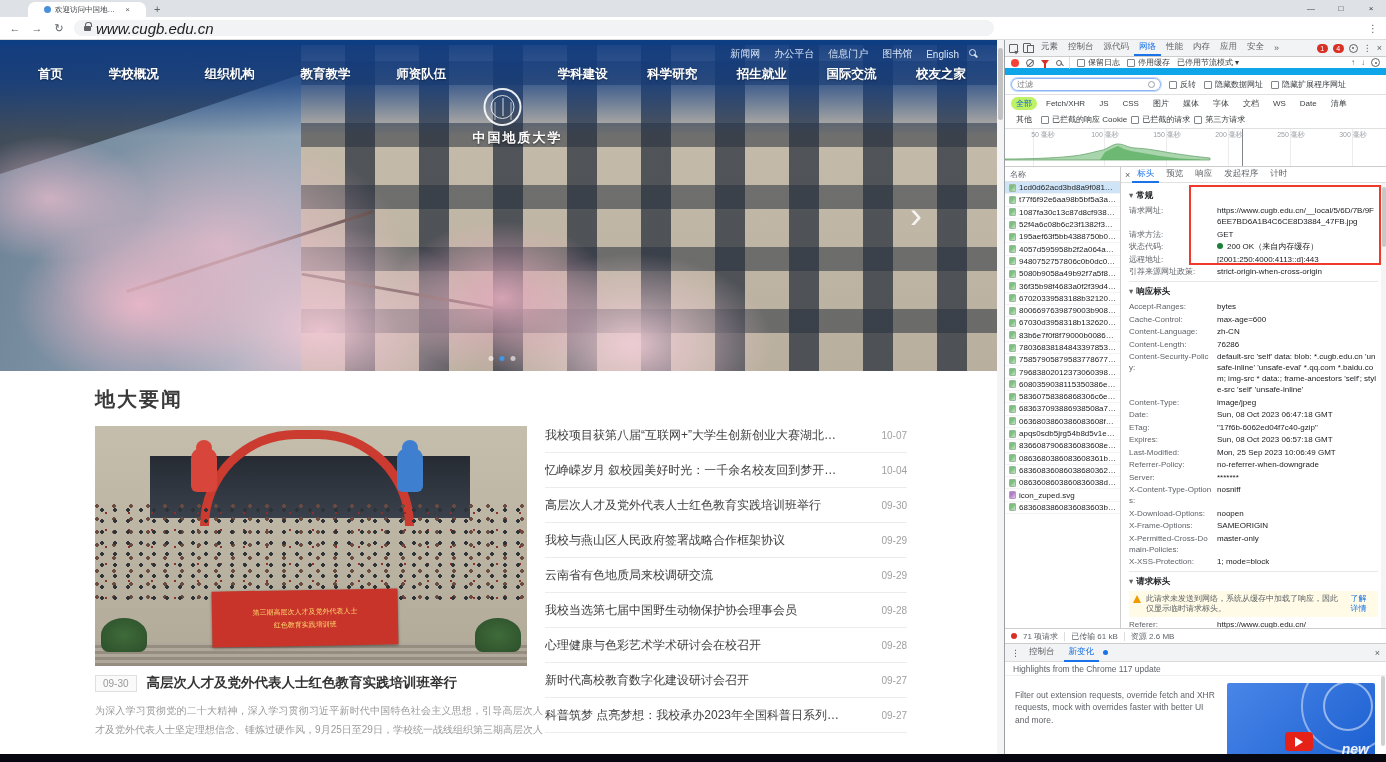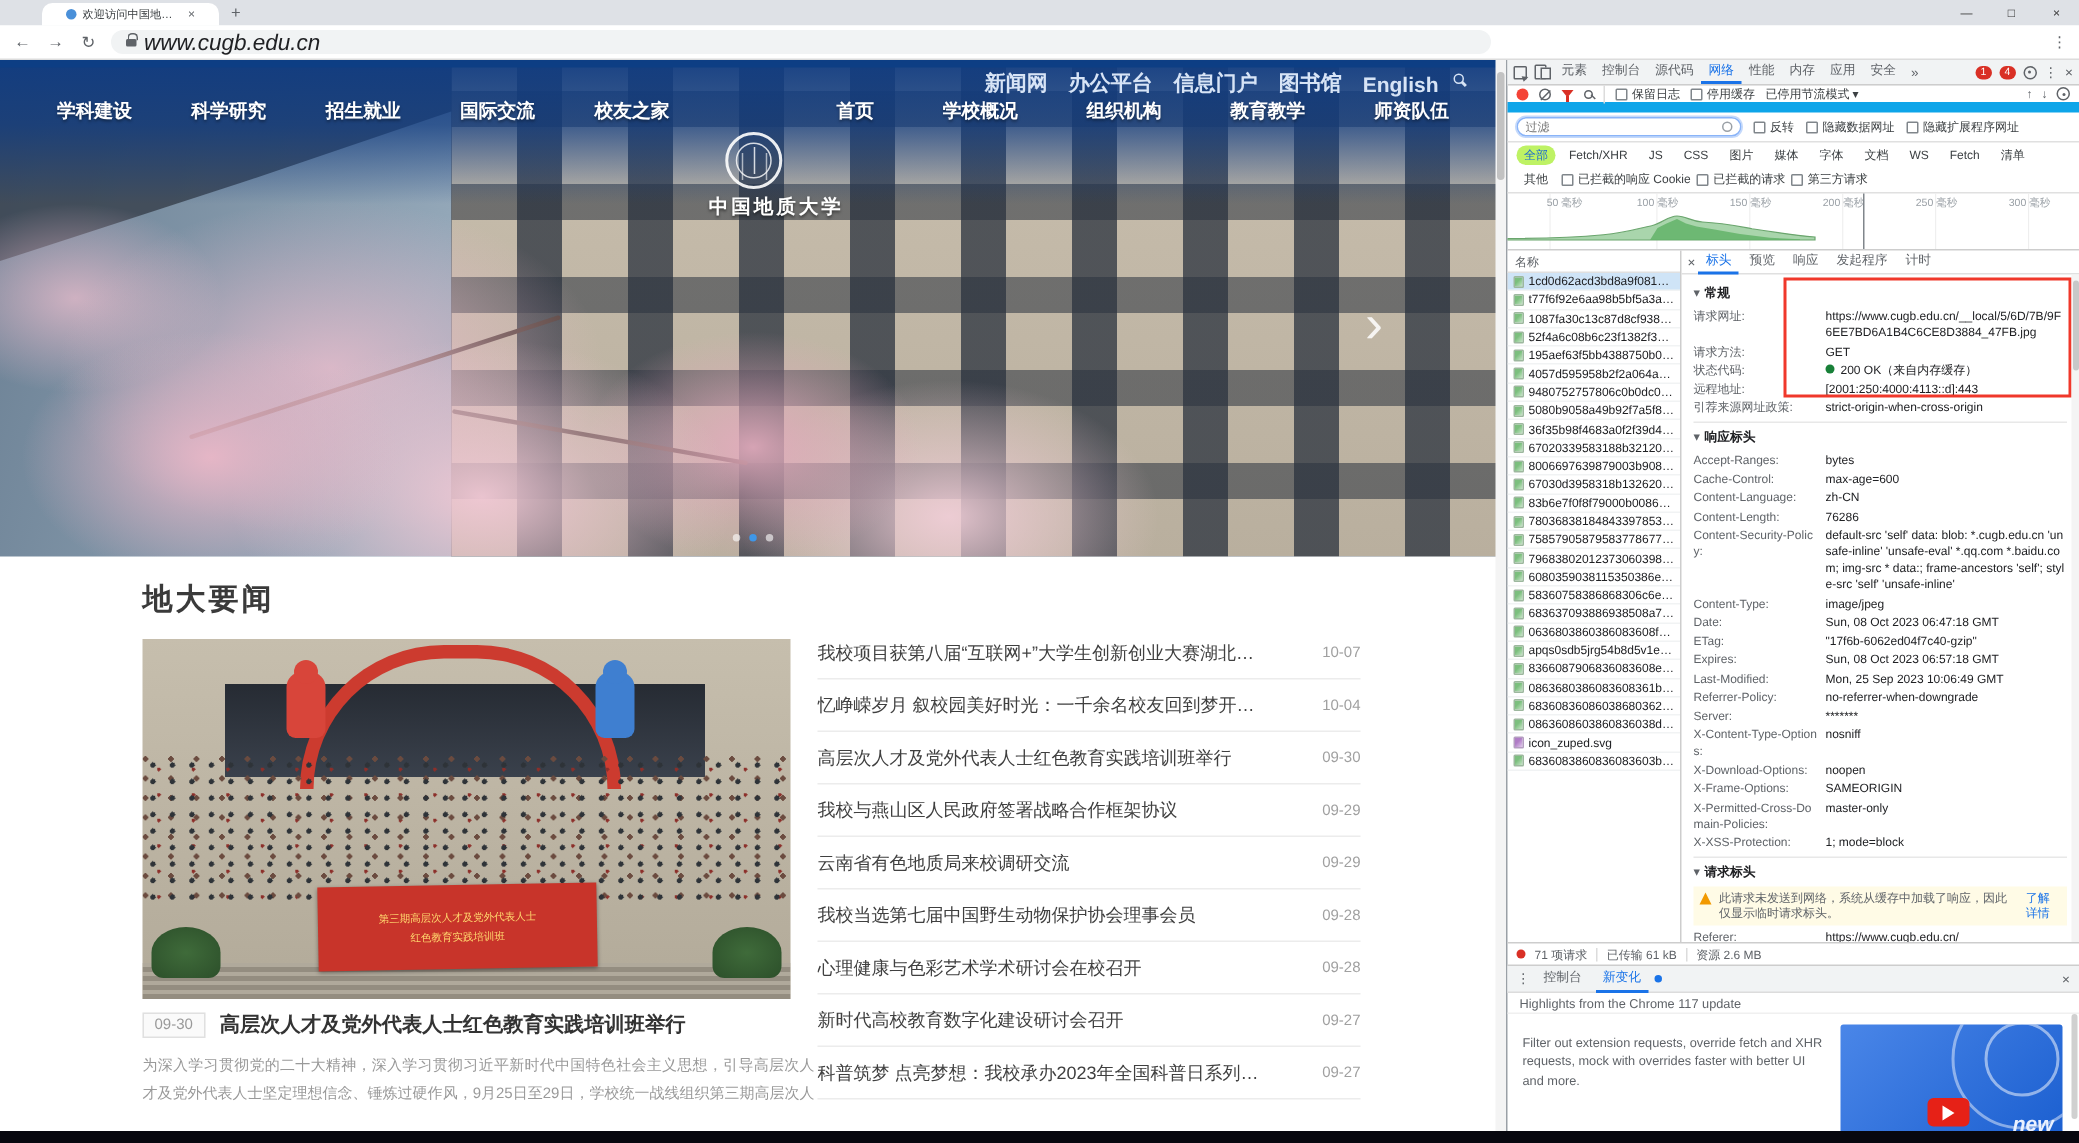--- a/index.html
+++ b/index.html
@@ -44,21 +44,21 @@
       radial-gradient(160px 110px at 50% 78%, rgba(228,172,190,.9), rgba(228,172,190,0) 70%),
       radial-gradient(260px 160px at 22% 62%, rgba(236,190,205,.8), rgba(236,190,205,0) 70%),
       radial-gradient(200px 130px at 63% 92%, rgba(242,207,217,.9), rgba(242,207,217,0) 70%),
       radial-gradient(140px 90px at 5% 48%, rgba(236,190,205,.75), rgba(236,190,205,0) 70%); }
   .branch { position:absolute; background:#5a4742; height:3px; border-radius:2px; }
   .b1 { left:120px; top:210px; width:260px; transform:rotate(-18deg); }
   .b2 { left:300px; top:250px; width:200px; transform:rotate(10deg); }
   .heroband { position:absolute; left:0; top:0; width:100%; height:5px; background:#0d3e84; }
   .navoverlay { position:absolute; left:0; top:0; width:100%; height:96px; background:linear-gradient(180deg, rgba(16,60,130,.95) 0%, rgba(16,60,130,.75) 45%, rgba(16,60,130,0) 100%); }
   .toplinks { position:absolute; top:7px; right:45px; display:flex; gap:14px; align-items:center; }
-  .toplink { font-size:14px; color:#d7e4f6;font-weight:bold; }
+  .toplink { font-size:10px; color:#d7e4f6; }
   .mag { width:7px; height:7px; border:1.5px solid #d7e4f6; border-radius:50%; position:relative; }
   .mag::after { content:""; position:absolute; width:4px; height:1.5px; background:#d7e4f6; transform:rotate(45deg); right:-3px; bottom:-1px; }
   .mainnav { position:absolute; top:26px; left:38px; right:38px; display:flex; justify-content:space-between; }
   .navgroup { display:flex; width:44%; justify-content:space-between; }
   .navitem { font-size:12.5px; font-weight:700; color:#fff; text-shadow:0 1px 2px rgba(0,0,0,.4); white-space:nowrap; }
   .sitelogo { position:absolute; left:50%; top:48px; transform:translateX(-50%); text-align:center; }
   .emblem { width:38px; height:38px; margin:0 auto; border:2px solid rgba(255,255,255,.9); border-radius:50%; position:relative; }
   .emblem::before { content:""; position:absolute; inset:5px; border:1px solid rgba(255,255,255,.8); border-radius:50%; }
   .emblem::after { content:""; position:absolute; left:50%; top:8px; bottom:8px; width:1px; background:rgba(255,255,255,.8); box-shadow:-8px 4px 0 rgba(255,255,255,.6), 8px 4px 0 rgba(255,255,255,.6); }
   .logotext { margin-top:3px; font-family:"DejaVu Serif","Liberation Serif",serif; font-size:13px; font-weight:700; color:#fff; letter-spacing:2px; text-shadow:0 1px 2px rgba(0,0,0,.5); white-space:nowrap;margin-left:31px; }
@@ -246,33 +246,33 @@
             <span class="toplink">办公平台</span>
             <span class="toplink">信息门户</span>
             <span class="toplink">图书馆</span>
             <span class="toplink">English</span>
           </div>
         <span class="mag" style="position:absolute;top:9px;right:28px;"></span>
 
         <div class="mainnav">
           <div class="navgroup">
 
+          <span class="navitem">首页</span>
+              <span class="navitem">学校概况</span>
+              <span class="navitem">组织机构</span>
+              <span class="navitem">教育教学</span>
+              <span class="navitem">师资队伍</span>
+            </div>
+          <div class="navgroup">
+
           <span class="navitem">学科建设</span>
               <span class="navitem">科学研究</span>
               <span class="navitem">招生就业</span>
               <span class="navitem">国际交流</span>
               <span class="navitem">校友之家</span>
-            </div>
-          <div class="navgroup">
-
-          <span class="navitem">首页</span>
-              <span class="navitem">学校概况</span>
-              <span class="navitem">组织机构</span>
-              <span class="navitem">教育教学</span>
-              <span class="navitem">师资队伍</span>
             </div>
         </div>
 
         <div class="sitelogo">
           <div class="emblem"></div>
           <div class="logotext">中国地质大学</div>
         </div>
 
         <span class="heroarrow">›</span>
         <div class="herodots">
@@ -424,21 +424,21 @@
         </span>
         <span class="cbitem">
           <span class="cb"></span>
           <span class="cblabel">隐藏扩展程序网址</span>
         </span>
       </div>
 
       <div class="dt-chips">
         <div style="display:contents">
           
-        <span class="chip active">全部</span><span class="chip">Fetch/XHR</span><span class="chip">JS</span><span class="chip">CSS</span><span class="chip">图片</span><span class="chip">媒体</span><span class="chip">字体</span><span class="chip">文档</span><span class="chip">WS</span><span class="chip">Fetch</span><span class="chip">清单</span><span class="chip">其他</span></div>
+        <span class="chip active">全部</span><span class="chip">Fetch/XHR</span><span class="chip">JS</span><span class="chip">CSS</span><span class="chip">图片</span><span class="chip">媒体</span><span class="chip">字体</span><span class="chip">文档</span><span class="chip">WS</span><span class="chip">Date</span><span class="chip">清单</span><span class="chip">其他</span></div>
         <div style="display:contents">
           
         
             <span class="cbitem">
               <span class="cb"></span>
               <span class="cblabel">已拦截的响应 Cookie</span>
             </span>
           
             <span class="cbitem">
               <span class="cb"></span>

